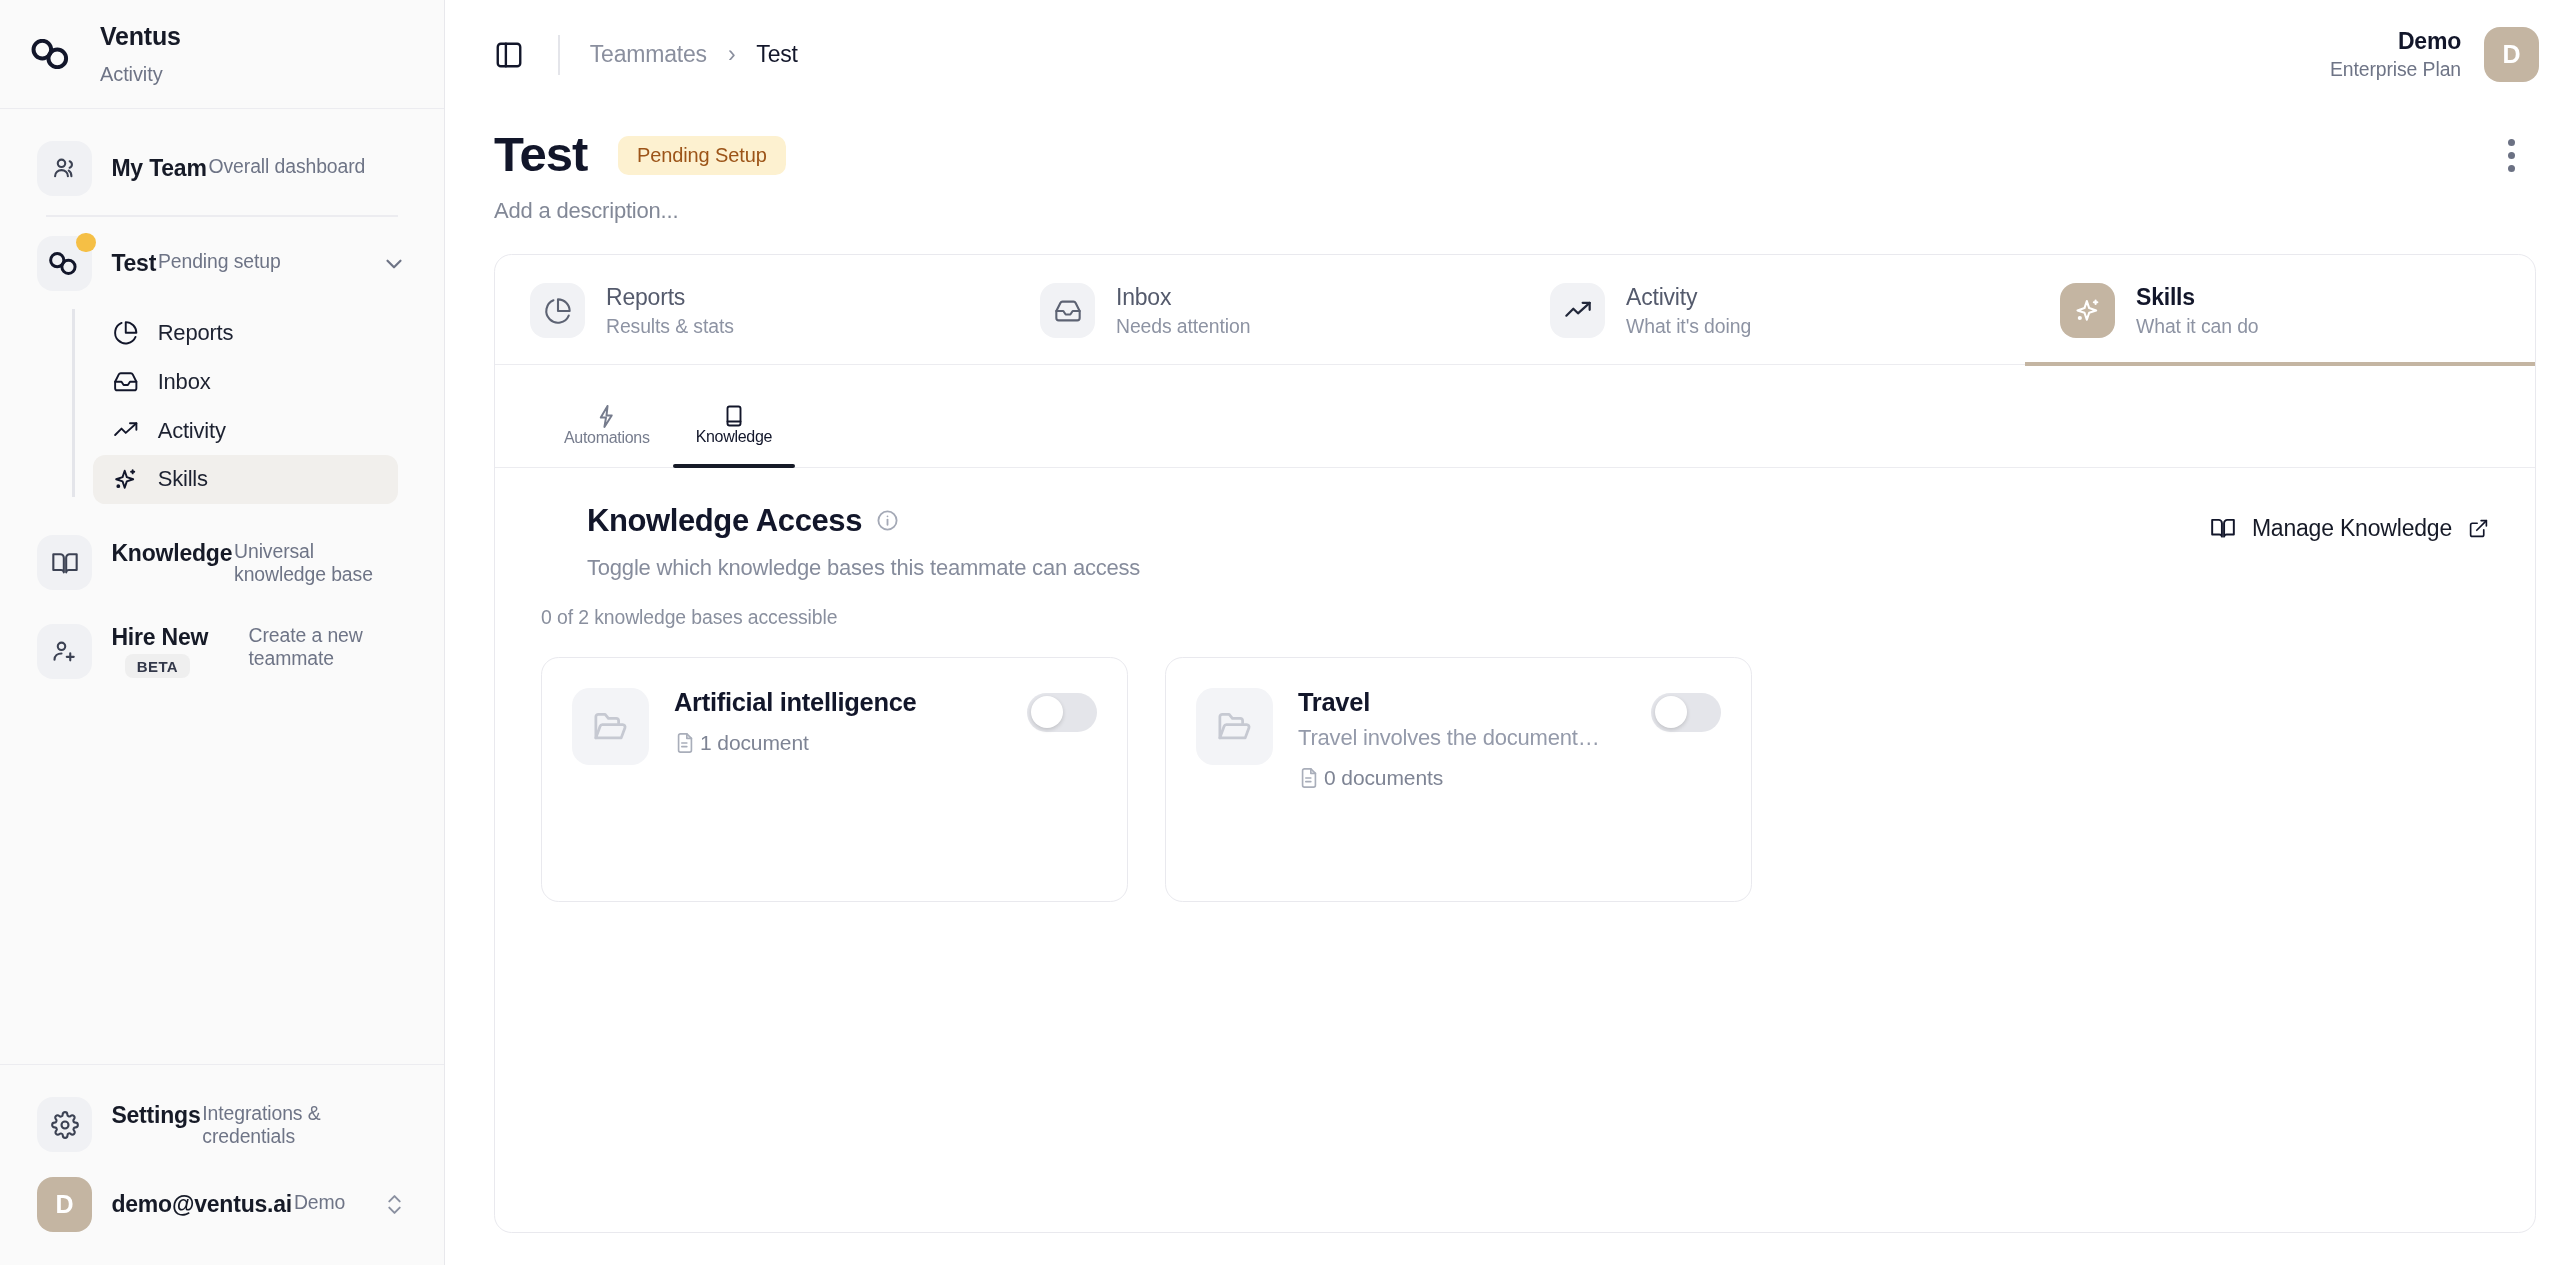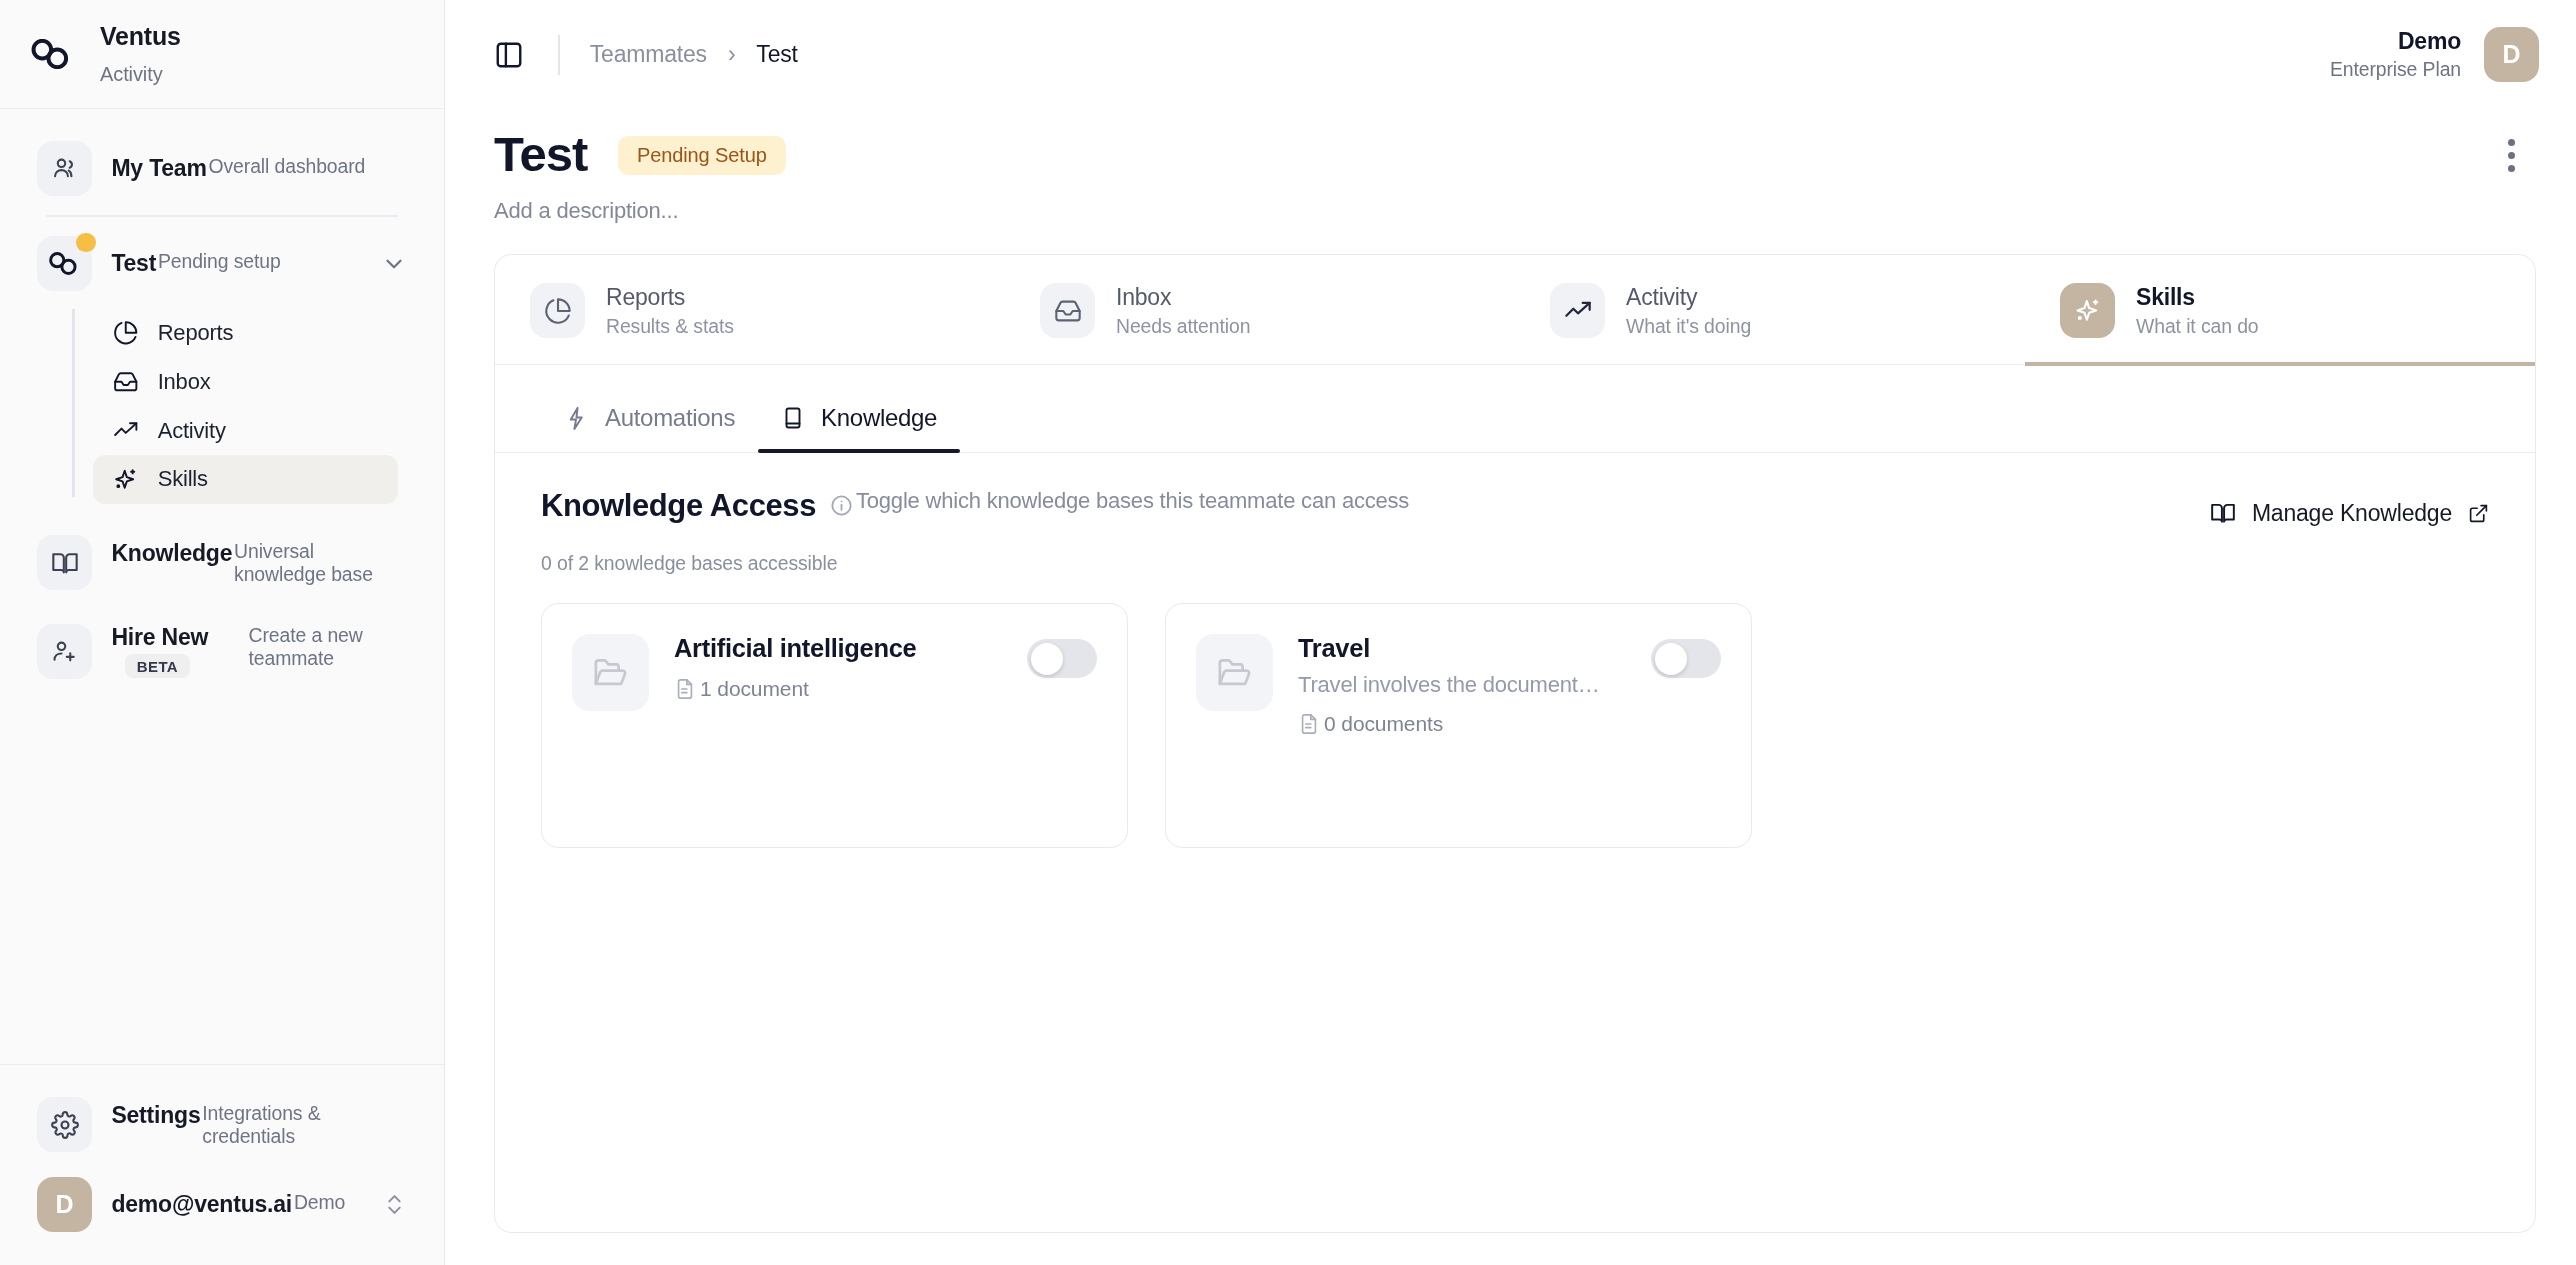--- a/index.html
+++ b/index.html
@@ -137,33 +137,33 @@
   .tc-title { font-size: 23px; font-weight: 500; color: #545a6c; letter-spacing: -0.2px;}
   .tabcard.active .tc-title { color: #12162a; font-weight: 700; }
   .tc-sub { font-size: 19.4px; color: #8d93a3; letter-spacing: -0.1px;}
   .tabcard.active::after {
     content: ""; position: absolute; left: 0; right: 0; bottom: -1.8px;
     height: 4.4px; background: #c4b5a2;
   }
 
   .subtabs { display: flex; gap: 0; padding: 0 46px; border-bottom: 1.8px solid #ececf0; margin: 25px 0 0 0;}
   .subtab {
-    display: flex; align-items: center; gap: 16px;
+    display: flex; align-items: center; 
     padding: 14px 23px 19.4px 23px; cursor: pointer;
-    font-size: 24px; color: #767c8d; position: relative; letter-spacing: -0.3px;
+    font-size: 16px; color: #767c8d; position: relative; letter-spacing: -0.3px; flex-direction: column;
   }
   .subtab.active { color: #12162a; font-weight: 500; }
   .subtab.active::after {
     content: ""; position: absolute; left: 0; right: 0; bottom: -1.8px;
     height: 4.4px; background: #161a27; border-radius: 2.6px;
   }
 
   .section { padding: 35px 46px 0 46px; }
   .sec-head { display: flex; align-items: flex-start; }
-  .sec-left { display: flex; flex-direction: row; gap: 3px; }
+  .sec-left { display: flex; flex-direction: column; gap: 16px; margin-left: 46px; }
   .sec-title-row { display: flex; align-items: center; gap: 14px; }
   .sec-title { font-size: 31px; font-weight: 700; color: #12162a; letter-spacing: -0.4px;}
   .sec-sub { font-size: 22px; color: #868c9c; letter-spacing: -0.2px;}
   .sec-spacer { flex: 1 1 auto; }
   .manage-link {
     display: flex; align-items: center; gap: 16px;
     font-size: 23px; color: #161a27; cursor: pointer; padding-top: 12.3px; letter-spacing: -0.2px;
   }
   .count-line { font-size: 19.4px; color: #898f9e; margin-top: 25px; letter-spacing: -0.1px;}
 

